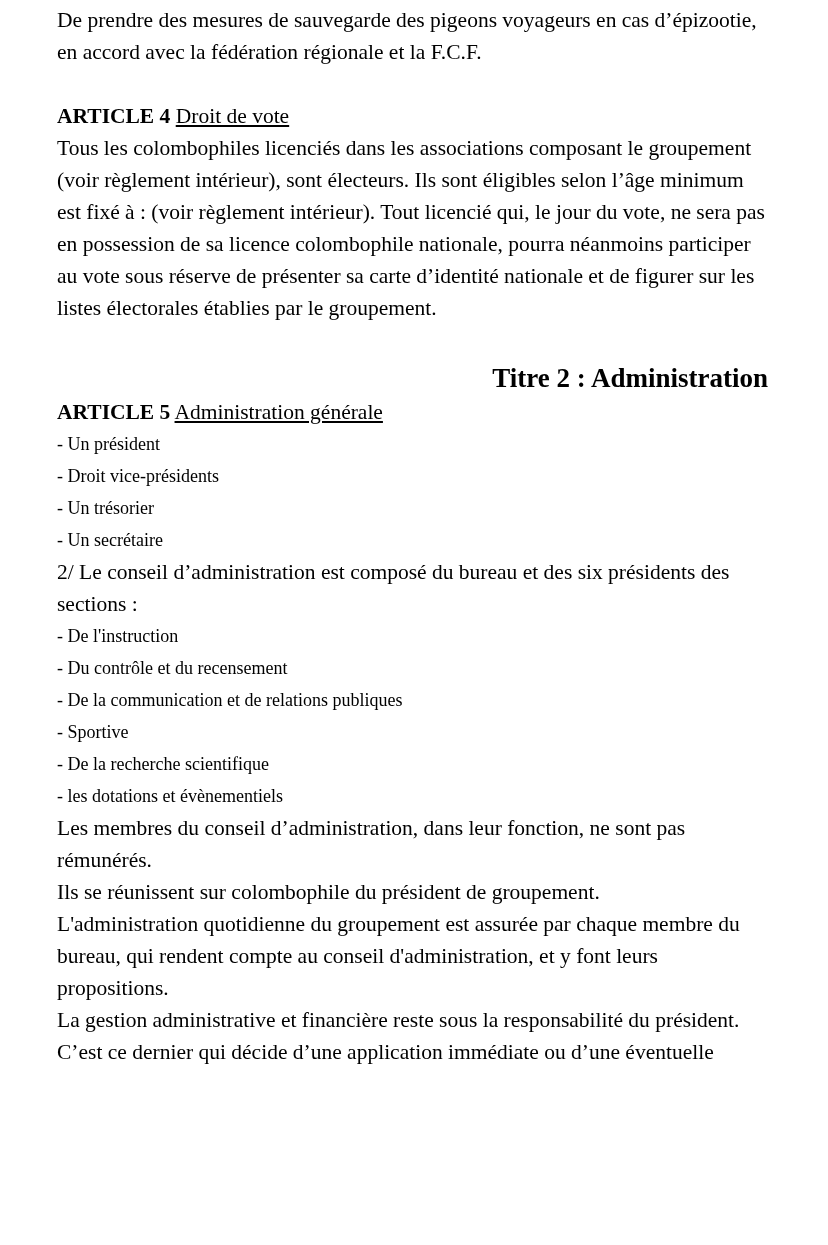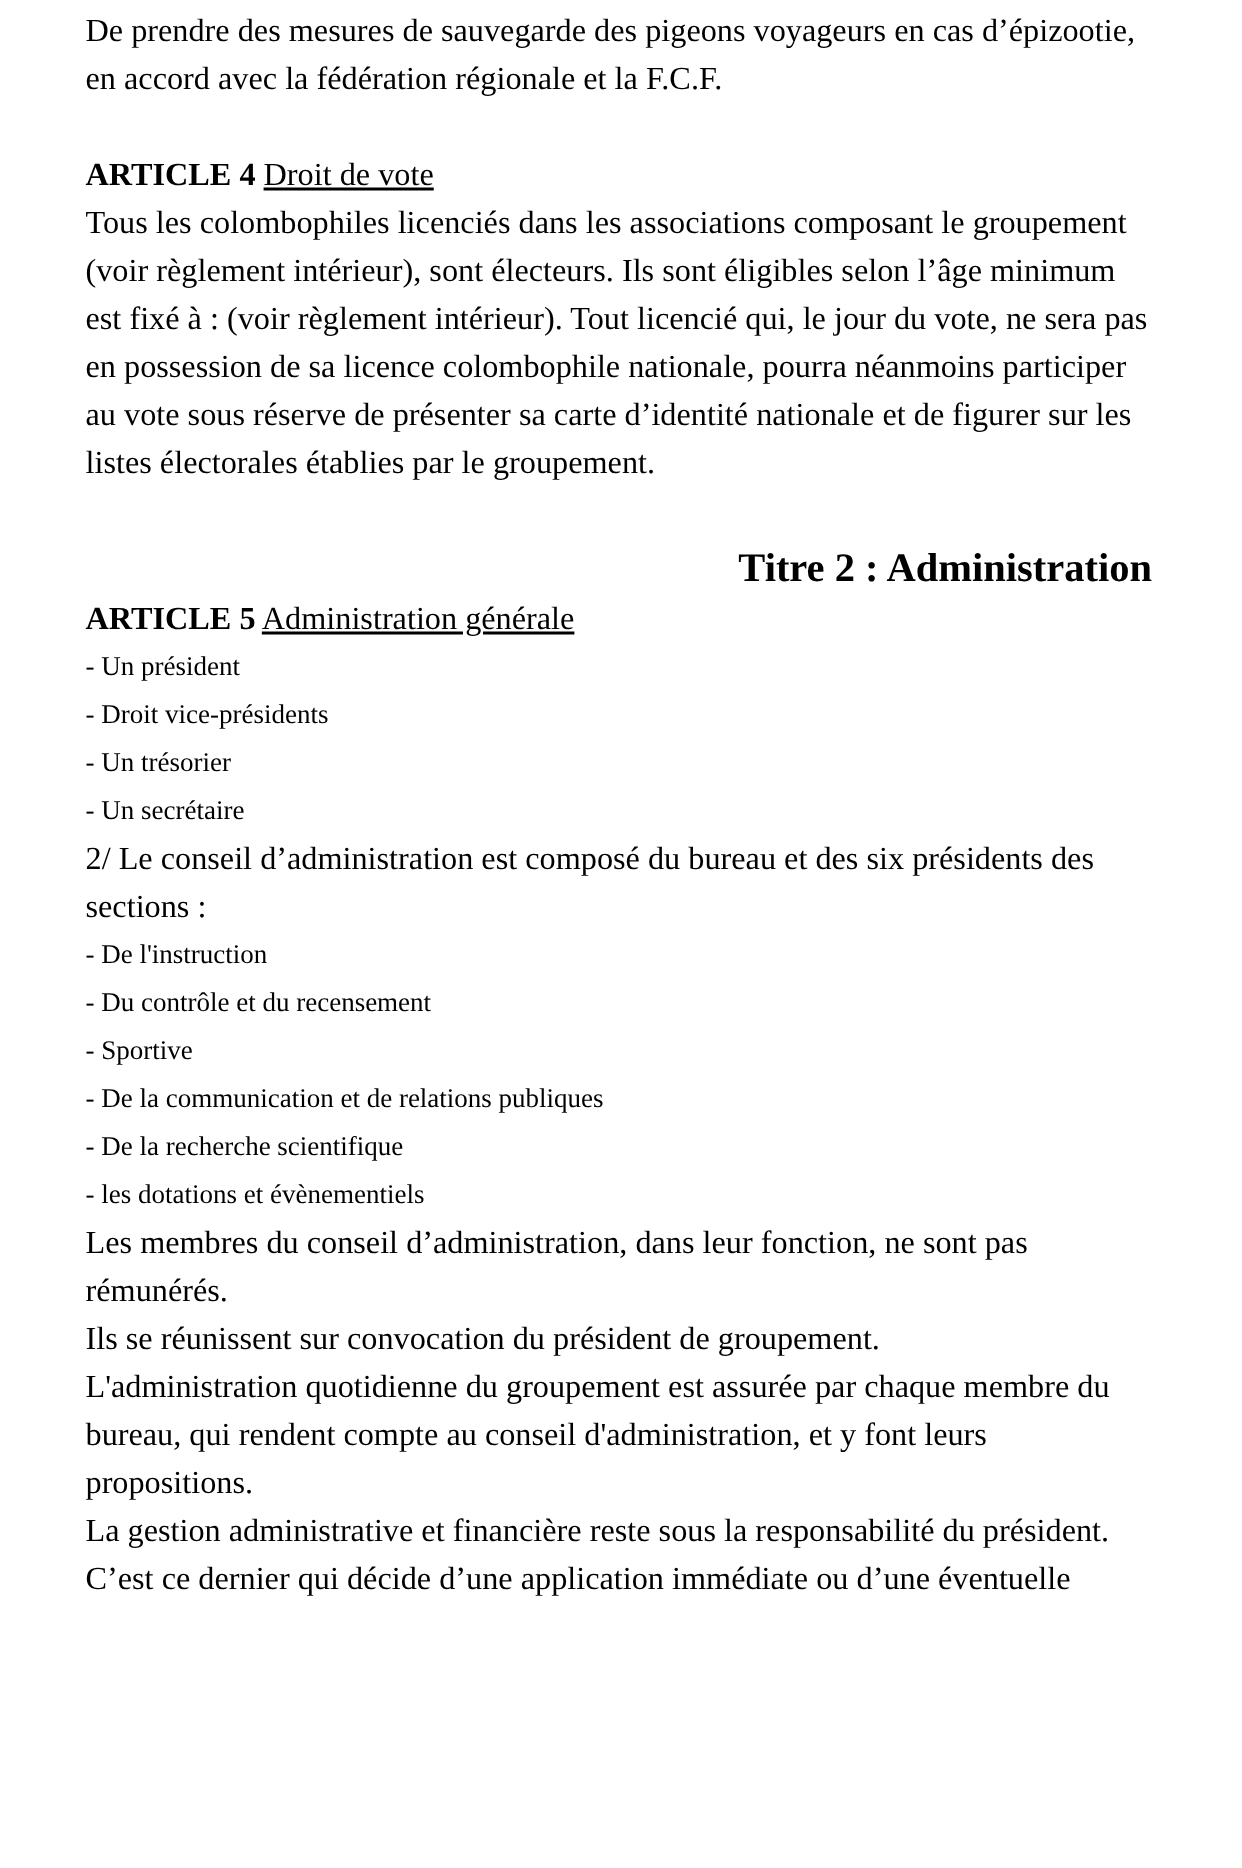--- a/index.html
+++ b/index.html
@@ -88,24 +88,24 @@
 
   <p class="list-item">- Un président</p>
   <p class="list-item">- Droit vice-présidents</p>
   <p class="list-item">- Un trésorier</p>
   <p class="list-item">- Un secrétaire</p>
 
   <p class="para">2/ Le conseil d’administration est composé du bureau et des six présidents des sections :</p>
 
   <p class="list-item">- De l'instruction</p>
   <p class="list-item">- Du contrôle et du recensement</p>
+  <p class="list-item">- De la communication et de relations publiques</p>
   <p class="list-item">- Sportive</p>
-  <p class="list-item">- De la communication et de relations publiques</p>
   <p class="list-item">- De la recherche scientifique</p>
   <p class="list-item">- les dotations et évènementiels</p>
 
   <p class="para">Les membres du conseil d’administration, dans leur fonction, ne sont pas rémunérés.</p>
-  <p class="para">Ils se réunissent sur convocation du président de groupement.</p>
+  <p class="para">Ils se réunissent sur colombophile du président de groupement.</p>
   <p class="para">L'administration quotidienne du groupement est assurée par chaque membre du bureau, qui rendent compte au conseil d'administration, et y font leurs propositions.</p>
   <p class="para">La gestion administrative et financière reste sous la responsabilité du président.</p>
   <p class="para">C’est ce dernier qui décide d’une application immédiate ou d’une éventuelle consultation de l’assemblée générale. Les dossiers, qui ne sont pas soumis à l’appréciation d’une l’assemblée générale ordinaire ou extraordinaire, ne doivent pas avoir de connotation financière et/ou modifier la structure de l’organisation du groupement.</p>
 
 </div>
 
 </body></html>

